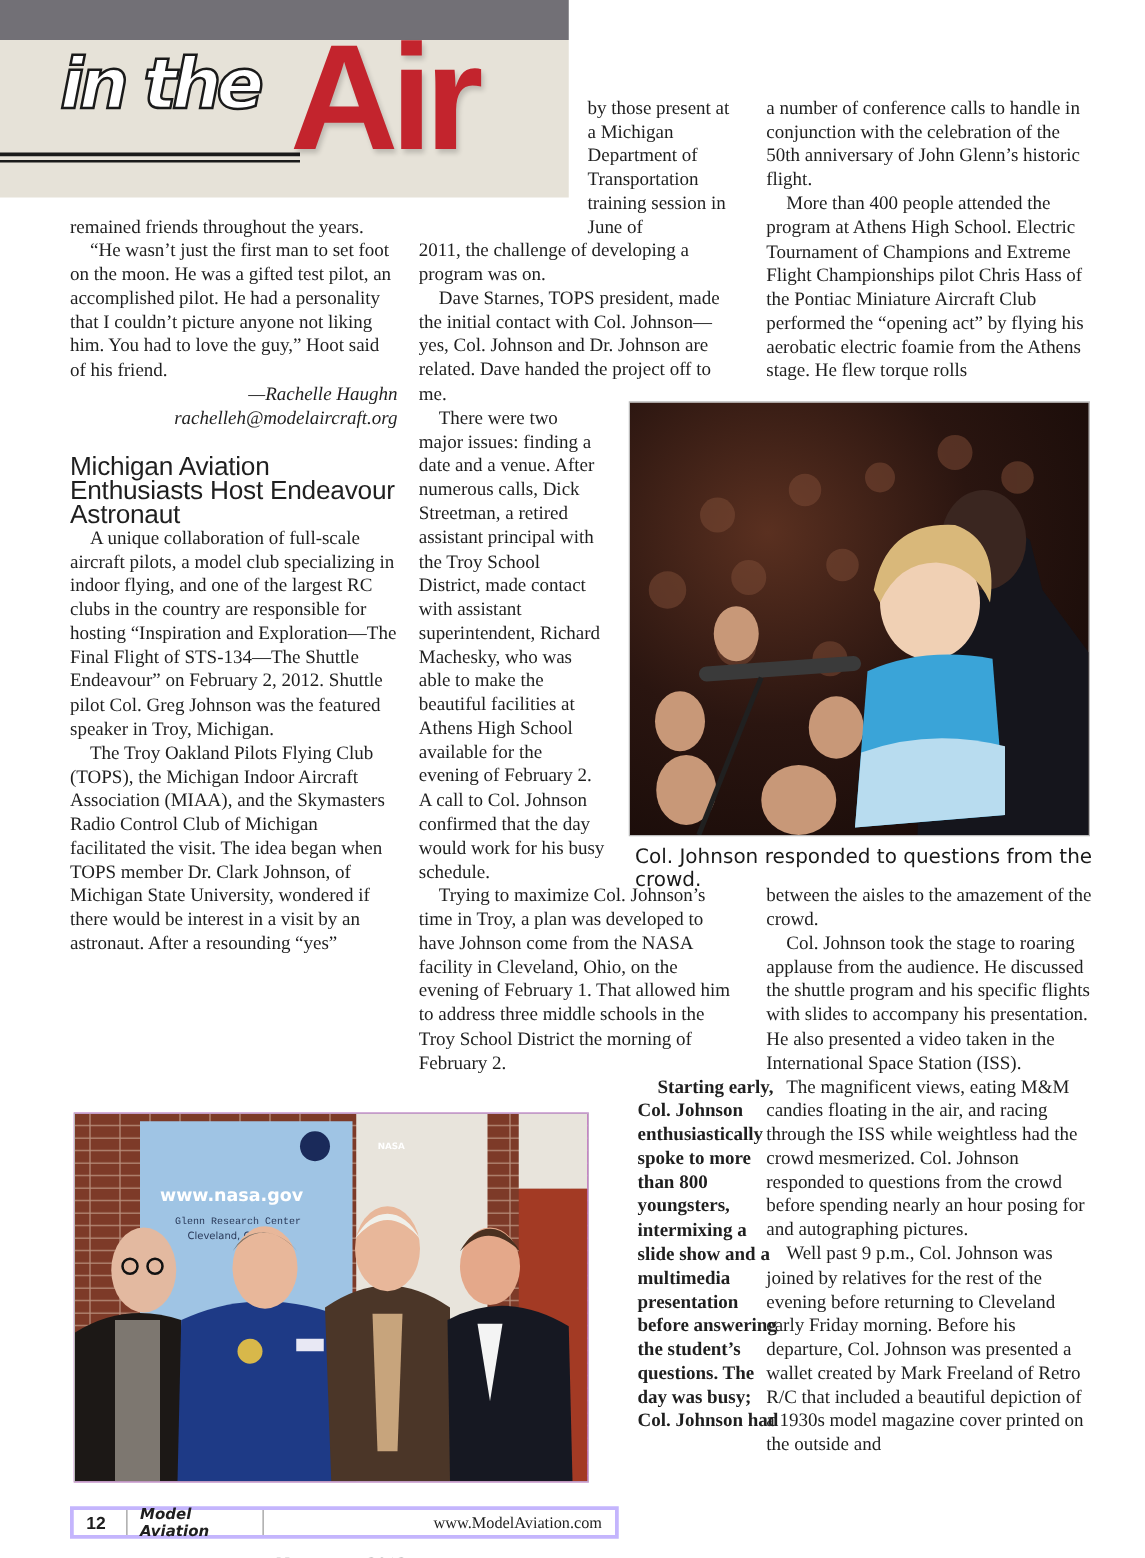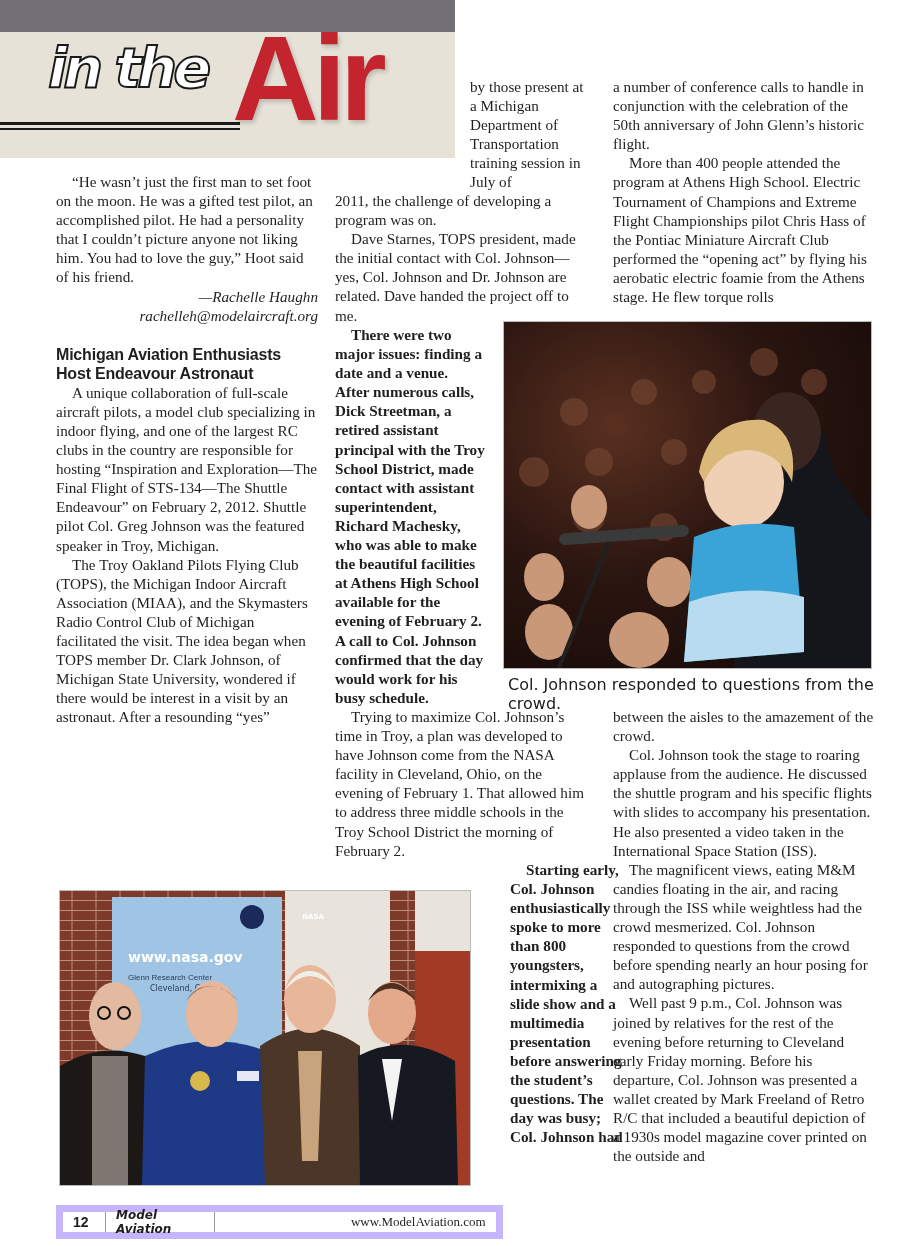--- a/index.html
+++ b/index.html
@@ -16,65 +16,66 @@
                color: #ffffff; -webkit-text-stroke: 2px #1a1a1a; line-height: 1; }
   .hdr-air { position: absolute; left: 232px; top: 18px; font-family: "Liberation Sans", sans-serif;
              font-weight: bold; font-size: 120px; letter-spacing: -6px; color: #c3242d;
              line-height: 1; text-shadow: 2px 3px 4px rgba(0,0,0,0.18); }
 
   
   .col { position: absolute; font-size: 15.2px; line-height: 19.1px; }
   .col p { margin: 0; text-indent: 16px; }
   .col p.noindent { text-indent: 0; }
   .sig { text-align: right; font-style: italic; text-indent: 0 !important; }
-  .headline { font-family: "Liberation Sans", sans-serif; font-weight: bold; font-size: 16px;
+  .headline { font-family: "Liberation Sans", sans-serif; font-weight: normal; font-size: 21px;
               line-height: 19px; margin: 0; letter-spacing: -0.2px; }
 
   
   .photo { position: absolute; overflow: hidden; border: 1px solid #bbb; }
   .caption { position: absolute; font-family: "DejaVu Sans", sans-serif; font-size: 16px; color: #1a1a1a; }
 
   
   .footer { position: absolute; left: 56px; top: 1205px; height: 20px; display: flex;
-            border: 7px solid #c4b5fd; font-size: 13px; align-items: stretch; }
+            border: 3px solid #c4b5fd; font-size: 13px; align-items: stretch; }
   .footer > div { display: flex; align-items: center; padding: 0 10px; border-right: 1px solid #9a9a9a; }
   .footer > div:last-child { border-right: none; }
   .f-page { font-family: "Liberation Sans", sans-serif; font-weight: bold; font-size: 14px; width: 22px; }
   .f-mag { font-family: "DejaVu Sans", sans-serif; font-weight: bold; font-style: italic; font-size: 12px; width: 88px; justify-content: center; }
   .f-date { font-variant: small-caps; font-size: 15px; letter-spacing: 0.5px; margin-top: 44px; }
   .f-url { font-size: 13px; }
 </style>
 </head>
 <body>
 
 <div class="hdr-gray"></div>
 <div class="hdr-band"></div>
 <div class="hdr-line1"></div>
 <div class="hdr-line2"></div>
 <div class="hdr-inthe">in the</div>
 <div class="hdr-air">Air</div>
 
 <div class="col" style="left:56px; top:172px; width:262px;">
+  <p class="noindent">remained friends throughout the years.</p>
   <p>“He wasn’t just the first man to set foot on the moon. He was a gifted test pilot, an accomplished pilot. He had a personality that I couldn’t picture anyone not liking him. You had to love the guy,” Hoot said of his friend.</p>
   <p class="sig">—Rachelle Haughn</p>
   <p class="sig">rachelleh@modelaircraft.org</p>
   <div style="height:20px"></div>
   <h2 class="headline">Michigan Aviation Enthusiasts Host Endeavour Astronaut</h2>
   <p>A unique collaboration of full-scale aircraft pilots, a model club specializing in indoor flying, and one of the largest RC clubs in the country are responsible for hosting “Inspiration and Exploration—The Final Flight of STS-134—The Shuttle Endeavour” on February 2, 2012. Shuttle pilot Col. Greg Johnson was the featured speaker in Troy, Michigan.</p>
   <p>The Troy Oakland Pilots Flying Club (TOPS), the Michigan Indoor Aircraft Association (MIAA), and the Skymasters Radio Control Club of Michigan facilitated the visit. The idea began when TOPS member Dr. Clark Johnson, of Michigan State University, wondered if there would be interest in a visit by an astronaut. After a resounding “yes”</p>
 </div>
 
 <div class="col" style="left:470px; top:77px; width:118px;">
-  <p class="noindent">by those present at a Michigan Department of Transportation training session in July of</p>
+  <p class="noindent">by those present at a Michigan Department of Transportation training session in June of</p>
 </div>
 <div class="col" style="left:335px; top:191px; width:254px;">
   <p class="noindent">2011, the challenge of developing a program was on.</p>
   <p>Dave Starnes, TOPS president, made the initial contact with Col. Johnson—yes, Col. Johnson and Dr. Johnson are related. Dave handed the project off to me.</p>
 </div>
-<div class="col" style="left:335px; top:325px; width:150px;font-weight:bold;">
+<div class="col" style="left:335px; top:325px; width:150px;">
   <p>There were two major issues: finding a date and a venue. After numerous calls, Dick Streetman, a retired assistant principal with the Troy School District, made contact with assistant superintendent, Richard Machesky, who was able to make the beautiful facilities at Athens High School available for the evening of February 2. A call to Col. Johnson confirmed that the day would work for his busy schedule.</p>
 </div>
 <div class="col" style="left:335px; top:707px; width:258px;">
   <p>Trying to maximize Col. Johnson’s time in Troy, a plan was developed to have Johnson come from the NASA facility in Cleveland, Ohio, on the evening of February 1. That allowed him to address three middle schools in the Troy School District the morning of February 2.</p>
 </div>
 <div class="col" style="left:510px; top:860px; width:120px;font-weight:bold;">
   <p>Starting early, Col. Johnson enthusiastically spoke to more than 800 youngsters, intermixing a slide show and a multimedia presentation before answering the student’s questions. The day was busy; Col. Johnson had</p>
 </div>
 
 <div class="col" style="left:613px; top:77px; width:262px;">
@@ -139,21 +140,21 @@
     <rect width="410" height="294" fill="url(#brick)"></rect>
     <rect x="225" y="0" width="105" height="294" fill="#e8e4dc"></rect>
     <rect x="355" y="0" width="55" height="60" fill="#e8e4dc"></rect>
     <rect x="355" y="60" width="55" height="234" fill="#a33a24"></rect>
 
     <rect x="52" y="6" width="170" height="200" fill="#9fc4e4"></rect>
     <circle cx="192" cy="26" r="12" fill="#1a2a5a"></circle>
   </svg>
   <div style="position:absolute; left:241px; top:22px; width:24px; text-align:center; font-family:'DejaVu Sans',sans-serif; font-weight:bold; font-size:7px; color:#fff;">NASA</div>
   <div style="position:absolute; left:68px; top:58px; font-family:'DejaVu Sans',sans-serif; font-weight:bold; font-size:14px; color:#ffffff;">www.nasa.gov</div>
-  <div style="position:absolute; left:68px; top:82px; font-family:Liberation Sans, sans-serif; font-size:8px; color:#2a3a5a;">Glenn Research Center</div>
+  <div style="position:absolute; left:80px; top:82px; font-family:Liberation Mono, monospace; font-size:8px; color:#2a3a5a;">Glenn Research Center</div>
   <div style="position:absolute; left:90px; top:93px; font-family:'DejaVu Sans',sans-serif; font-size:8px; color:#2a3a5a;">Cleveland, Ohio</div>
   <svg width="410" height="294" viewBox="0 0 410 294" style="position:absolute; left:0; top:0;">
 
     <path d="M0 175 Q40 150 85 165 L92 294 L0 294 Z" fill="#1c1816"></path>
     <rect x="32" y="165" width="36" height="129" fill="#7d7770"></rect>
     <ellipse cx="55" cy="125" rx="26" ry="34" fill="#e3b9a0"></ellipse>
     <circle cx="44" cy="122" r="6" fill="none" stroke="#111" stroke-width="2"></circle>
     <circle cx="64" cy="122" r="6" fill="none" stroke="#111" stroke-width="2"></circle>
 
     <path d="M85 165 Q150 135 220 165 L225 294 L82 294 Z" fill="#1e3a86"></path>

